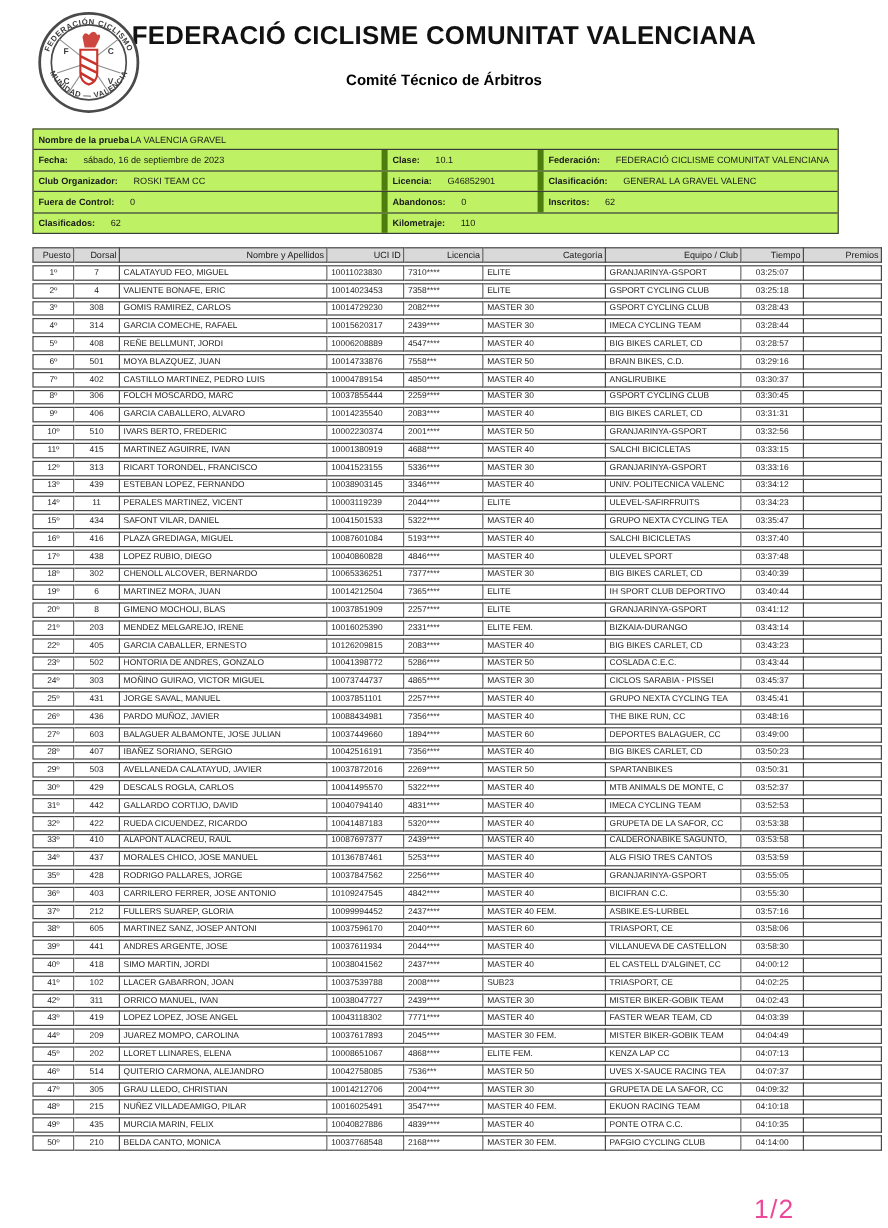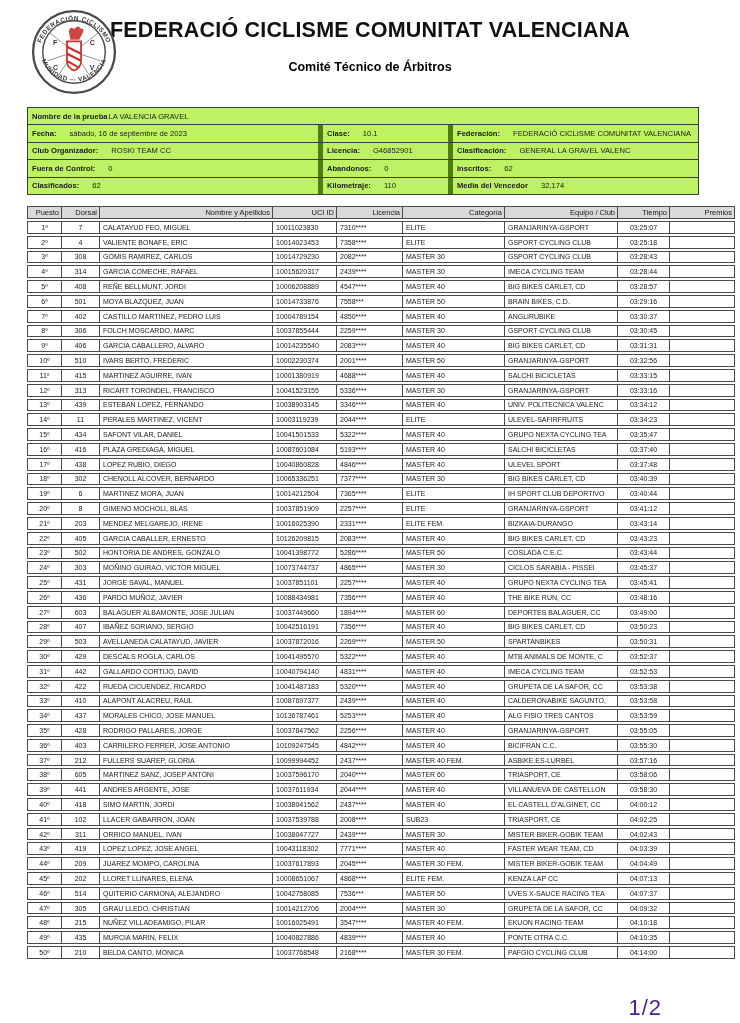--- a/index.html
+++ b/index.html
@@ -47,21 +47,21 @@
   .results-table td {
     border:1px solid #4a4a4a; border-left:none; background:#fff;
     font-size:7px; height:10.8px; padding:0 3px; line-height:1;
     overflow:hidden; white-space:nowrap; text-align:left;
   }
   .results-table td:first-child { border-left:1px solid #4a4a4a; }
   .results-table td.c-puesto, .results-table td.c-dorsal, .results-table td.c-tiempo { text-align:center; }
   
   .page-indicator {
     position:absolute; right:78px; bottom:2px;
-    font-size:22px; color:#4c1d95; letter-spacing:1px;
+    font-size:22px; color:#ec4899; letter-spacing:1px;
   }
   
   .logo-ring-text { font-size:7.3px; font-weight:bold; fill:#3a3a3a; letter-spacing:0.6px; }
   .logo-letter { font-size:8px; font-weight:bold; fill:#3a3a3a; }
 </style>
 </head>
 <body>
 
 <div class="page">
 
@@ -151,24 +151,20 @@
         </div>
         <div class="info-row">
           <div class="info-cell">
             <span class="lbl">Clasificados:</span>
             <span class="val">62</span>
           </div>
           <div class="info-cell">
             <span class="lbl">Kilometraje:</span>
             <span class="val">110</span>
           </div>
-          <div class="info-cell">
-            <span class="lbl">Media del Vencedor</span>
-            <span class="val">32,174</span>
-          </div>
         </div>
       </div>
   </div>
 
   <table class="results-table">
     <colgroup>
       <col style="width:35px">
         <col style="width:38px">
         <col style="width:173px">
       <col style="width:64px">

